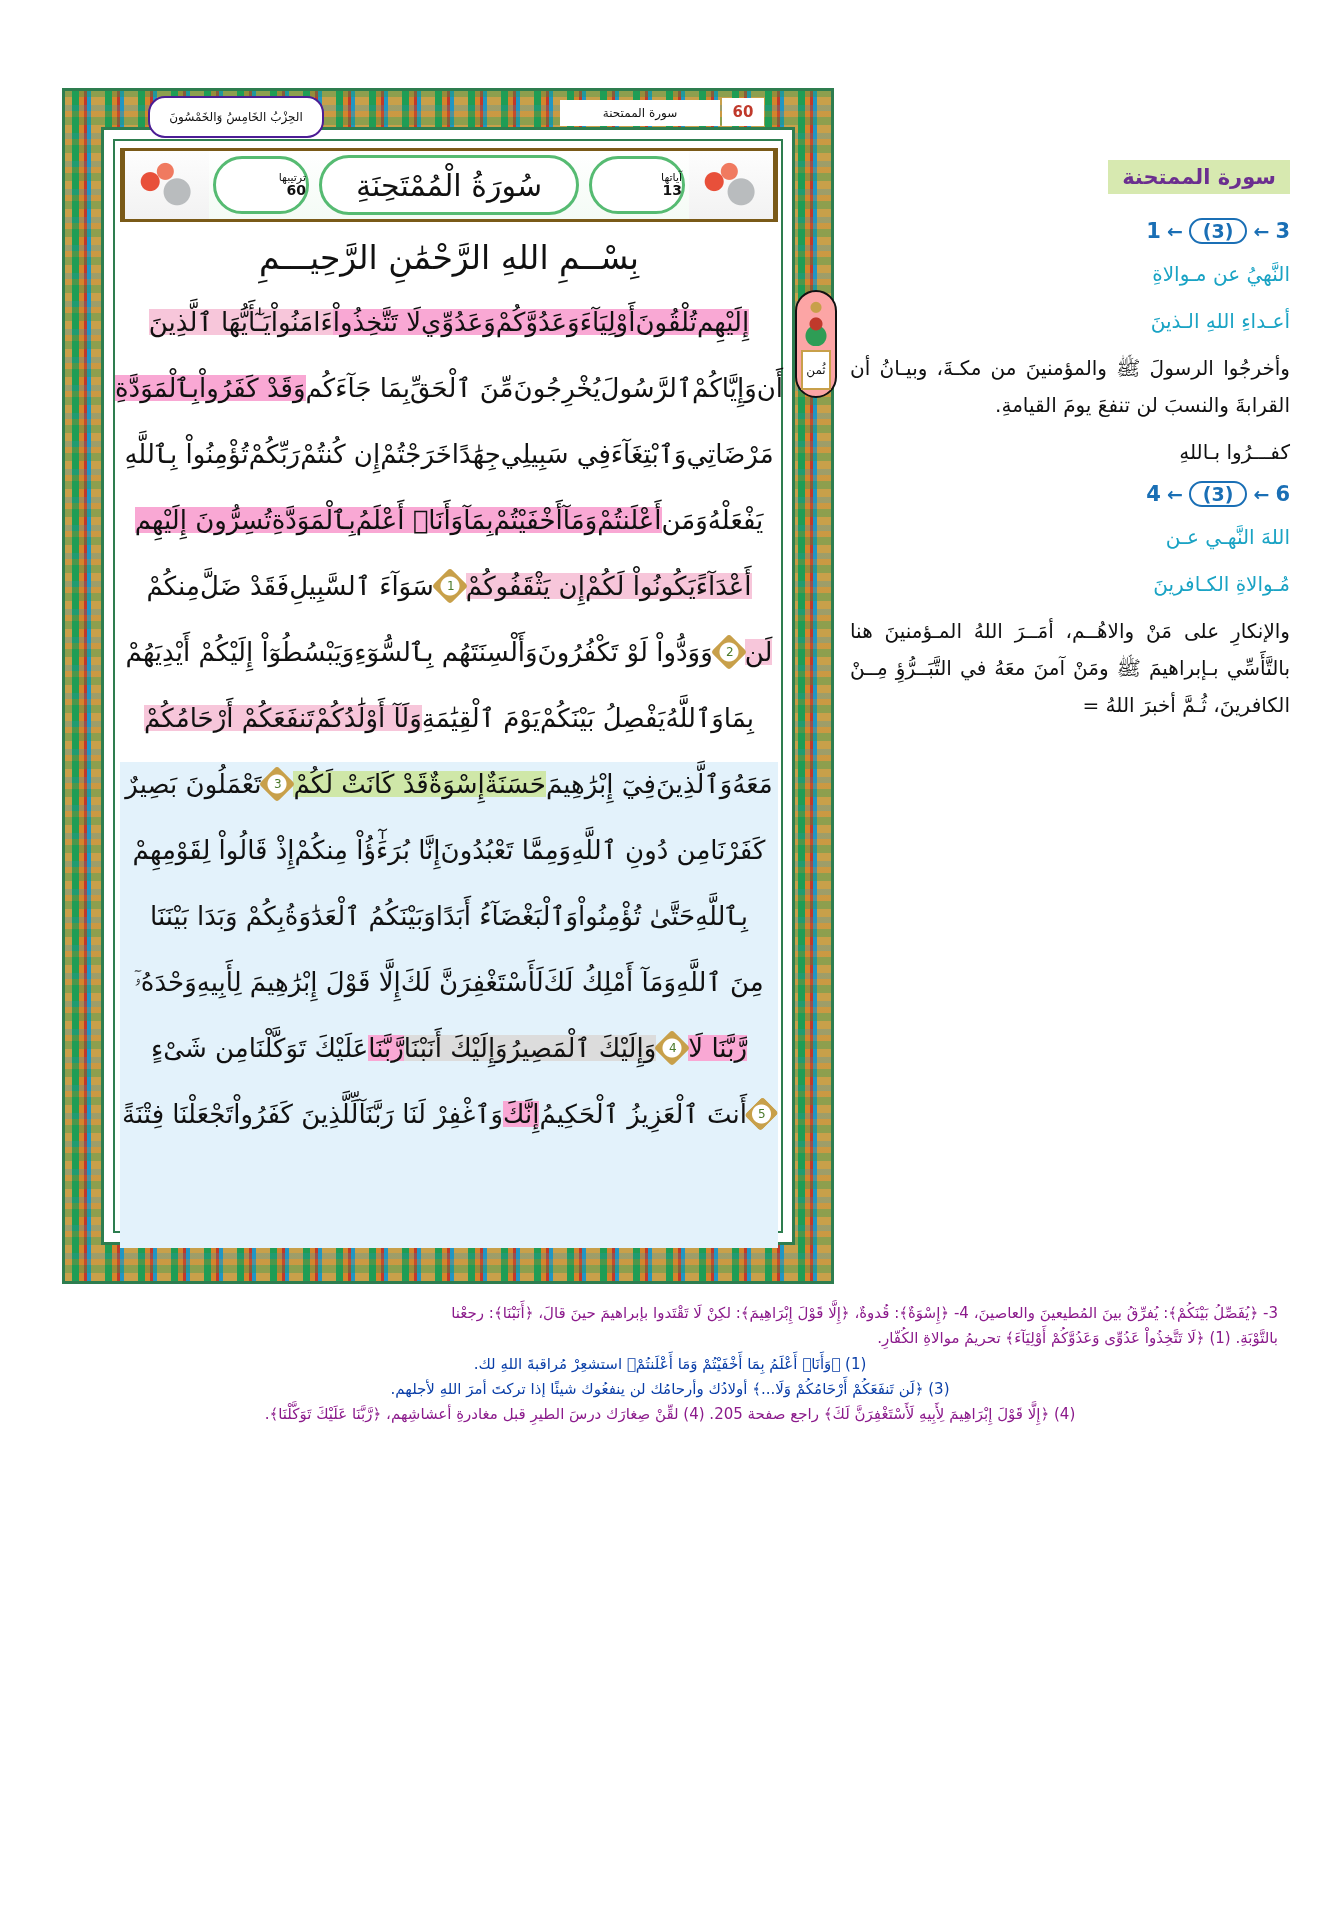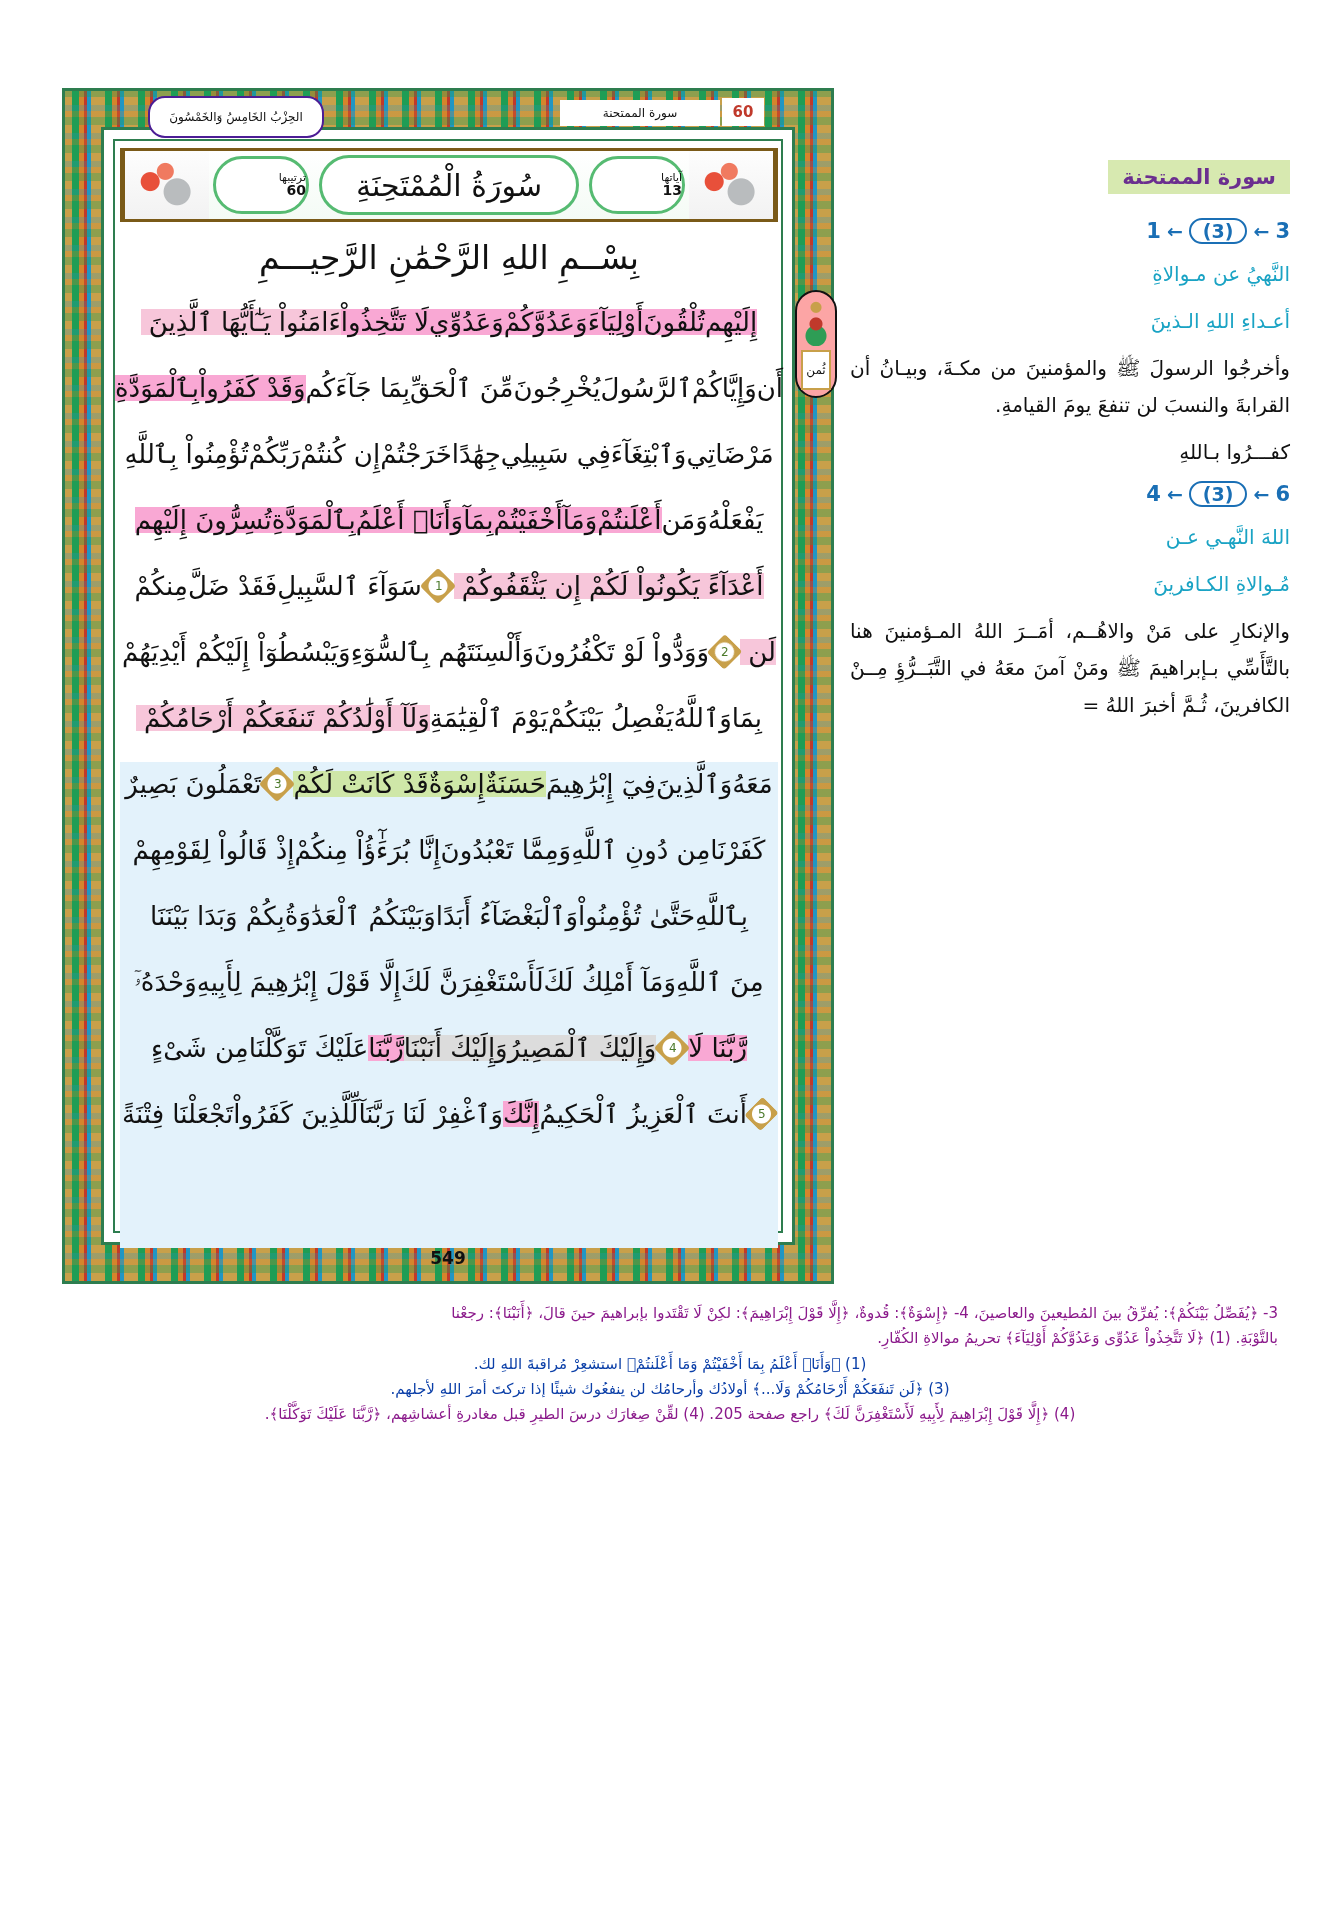--- a/index.html
+++ b/index.html
@@ -163,21 +163,21 @@
     line-height: 1.0;
     height: 66px;
     display: flex;
     align-items: center;
     justify-content: center;
     white-space: nowrap;
     letter-spacing: -1px;
     padding: 0 2px;
   }
   .aya-line > span { display: inline-block; }
-  .hl-pink   { background: #f7c6da; padding-left: 8px; }
+  .hl-pink   { background: #f7c6da; }
   .hl-yellow { background: #f9a8d4; }
   .hl-green  { background: #cfe7a8; }
   .hl-grey   { background: #dcdcdc; }
 
   
   .blue-panel {
     position: absolute;
     left: 0; right: 0;
     top: 530px; height: 486px;
     background: #e3f2fb;
@@ -456,21 +456,20 @@
           <span> تَجْعَلْنَا فِتْنَةً</span>
         </div>
       </div>
   </div>
 
   <div class="thumn-marker">
     <div class="orn"></div>
     <div class="box">ثُمن</div>
   </div>
 
-  <div class="page-number" style="position:absolute; left:62px; width:772px; top:1248px;">549</div>
 
   <div class="side-col">
     <div class="side-heading">سورة الممتحنة</div>
     <div id="sidebar-sections">
         <div class="range-row">
           <span>1</span>
           <span class="arrow">←</span>
           <span class="pill">(3)</span>
           <span class="arrow">←</span>
           <span>3</span>

